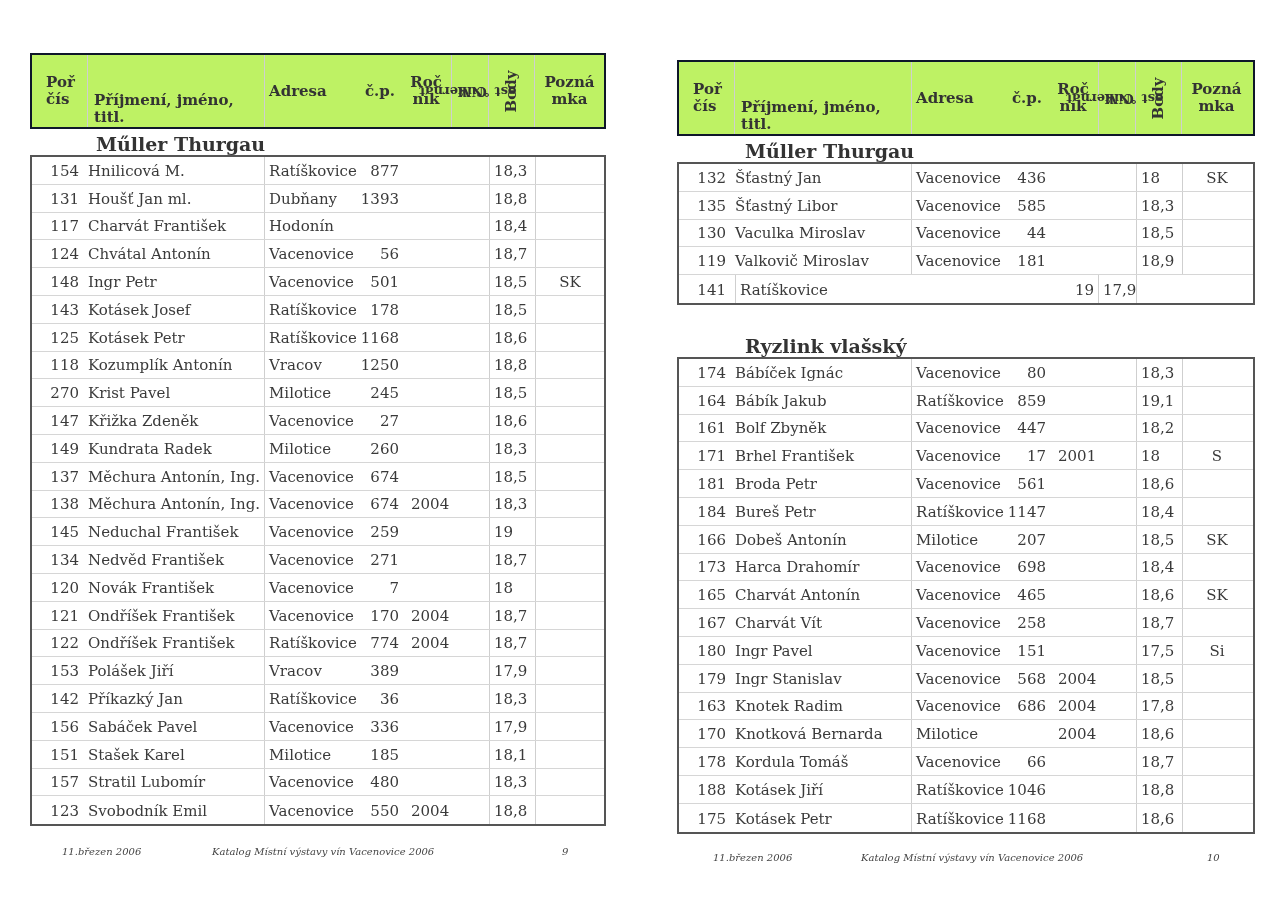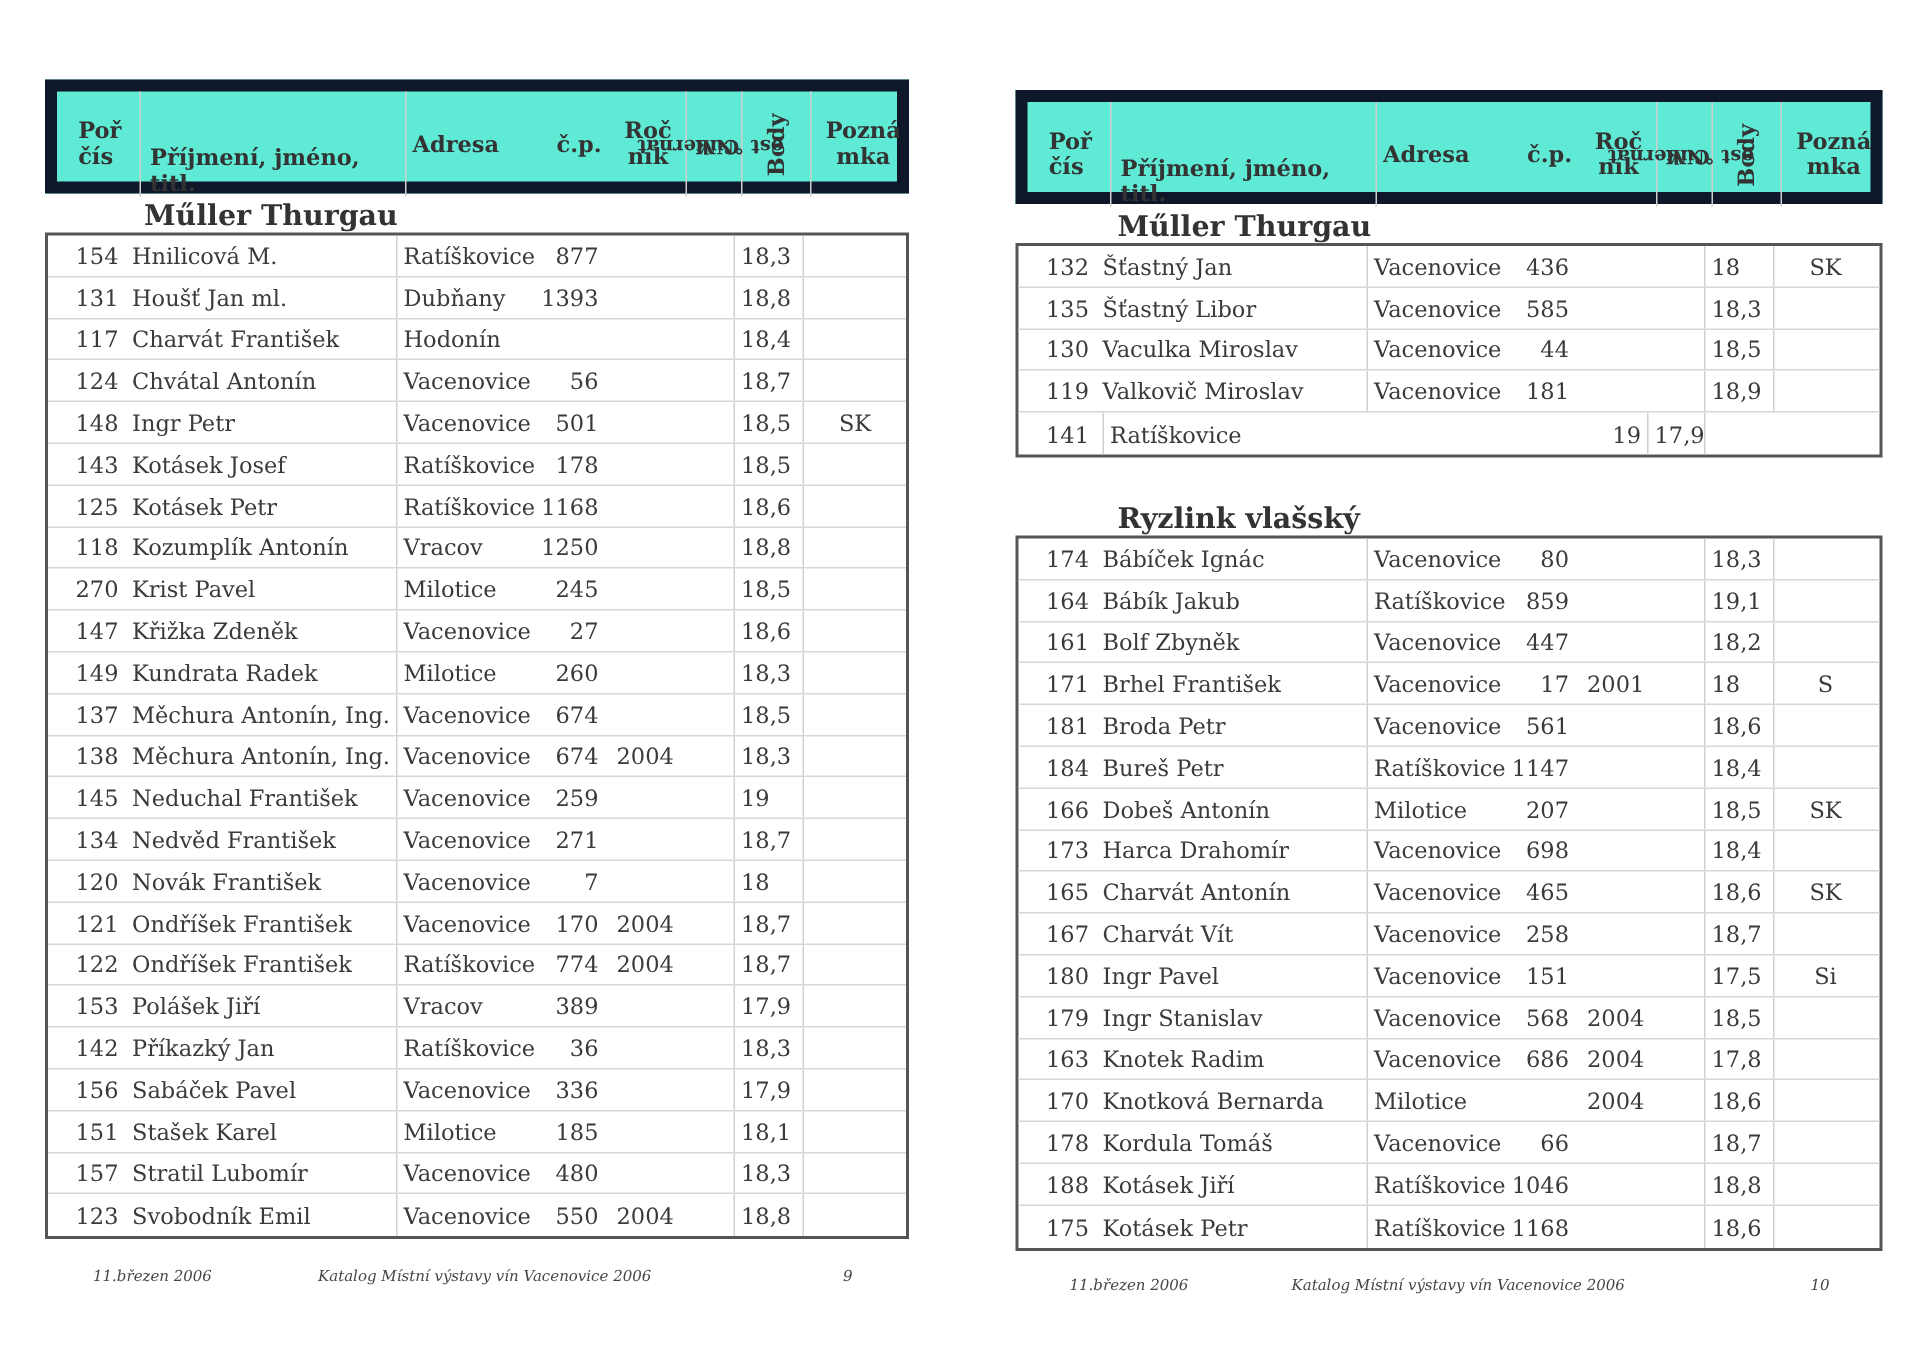--- a/index.html
+++ b/index.html
@@ -5,21 +5,21 @@
   html, body { margin: 0; padding: 0; }
   body {
     width: 1280px; height: 898px; background: #ffffff; position: relative; overflow: hidden;
     font-family: "DejaVu Serif", "Liberation Serif", serif; color: #2a2a2a;
   }
   .page { position: absolute; top: 0; }
   .page.left { left: 30px; width: 576px; }
   .page.right { left: 677px; width: 578px; }
 
   .hdr {
-    position: absolute; left: 0; right: 0; border: 8px solid #0f172a; background: #5eead4;
+    position: absolute; left: 0; right: 0; border: 2px solid #0f172a; background: #bef264;
     display: grid; box-sizing: border-box; height: 76px;
   }
   .page.left .hdr { top: 53px; }
   .page.right .hdr { top: 60px; }
   .hdr > div {
     display: flex; align-items: center; font-weight: bold; font-size: 15px; line-height: 17px; color: #333;
     border-right: 1px solid #cfcfcf; box-sizing: border-box;
   }
   .hdr > div:last-child { border-right: none; }
   .hdr .c-por { justify-content: center; padding-left: 2px; }

